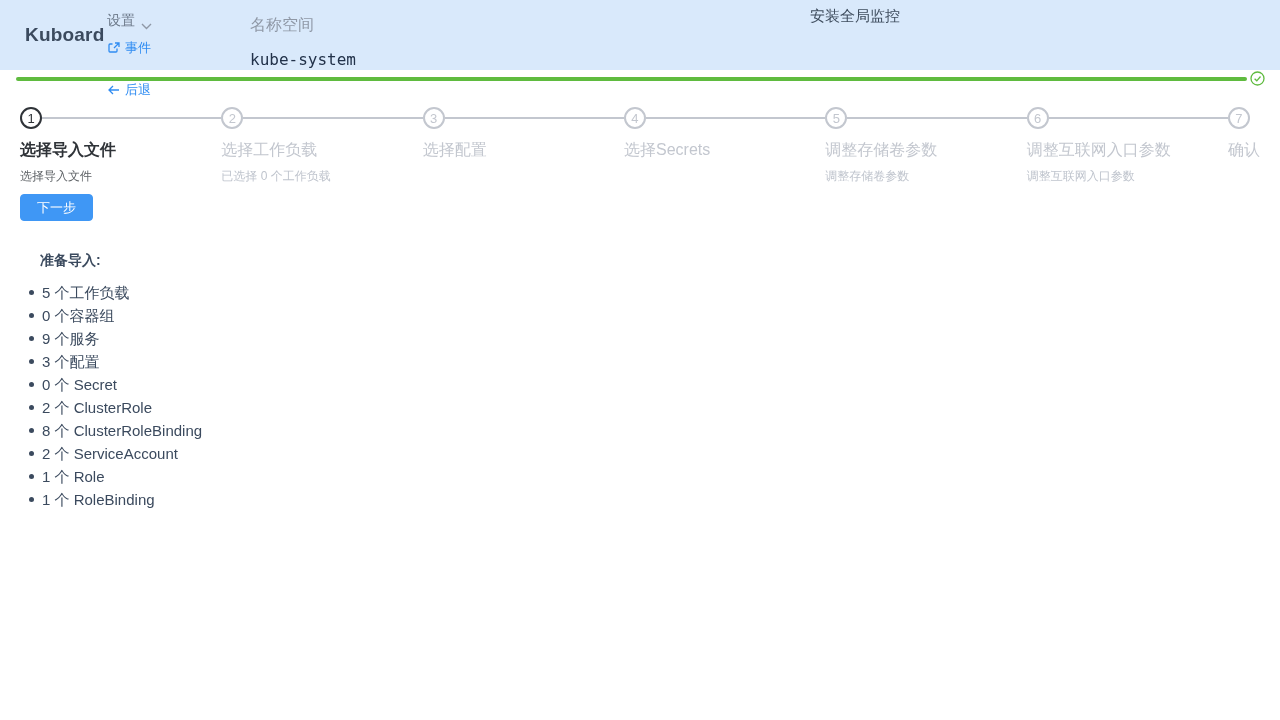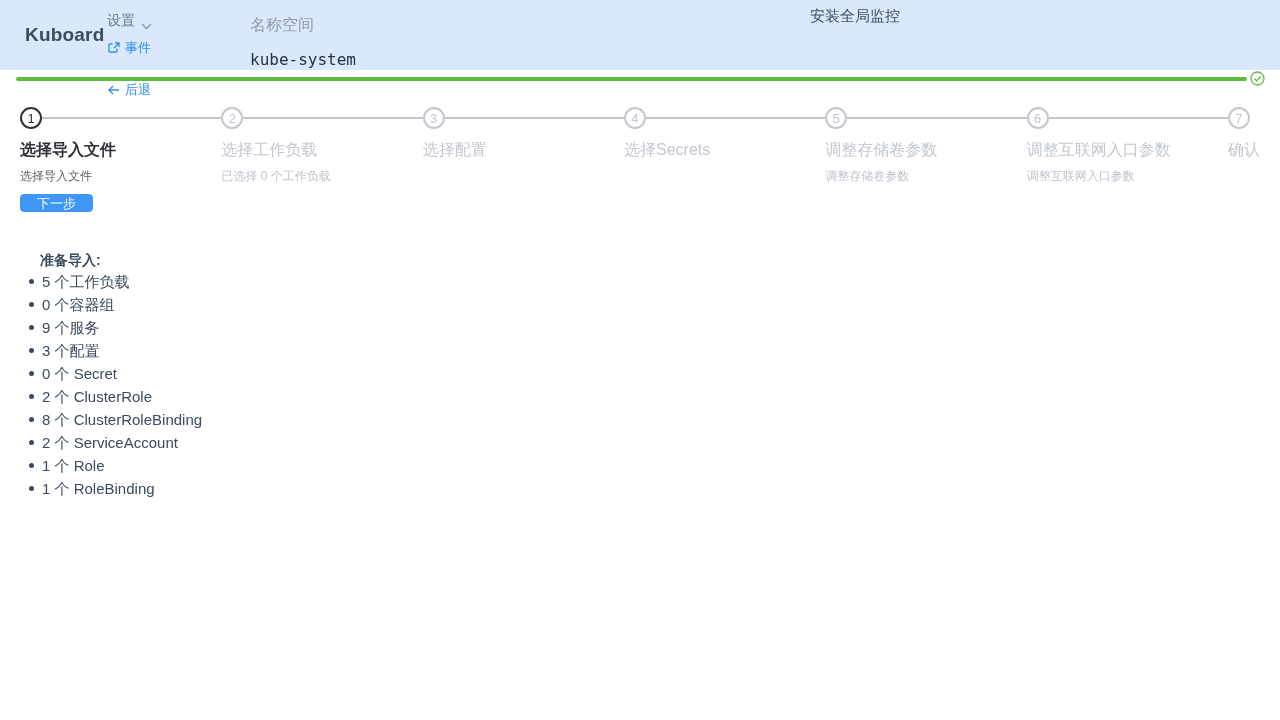--- a/index.html
+++ b/index.html
@@ -136,21 +136,21 @@
     min-height: 14px;
   }
   .step--active .step-circle { border-color: #2f3338; color: #2f3338; }
   .step--active .step-title  { color: #2f3338; font-weight: bold; }
   .step--active .step-desc   { color: #5e6266; }
 
   
   .next-btn {
     position: absolute;
     left: 20px; top: 194px;
-    height: 18px;
+    height: 27px;
     padding: 0 16px;
     background: #3f97f5;
     border: 1px solid #3f97f5;
     border-radius: 4px;
     color: #ffffff;
     font-size: 13px;
     font-family: "Liberation Sans", sans-serif;
     cursor: pointer;
   }
 
@@ -159,20 +159,21 @@
     position: absolute;
     left: 40px; top: 252px;
     width: 700px;
   }
   .summary-heading {
     font-size: 14px;
     font-weight: bold;
     color: #3b4a5e;
   }
   .summary-list {
+    margin-top: 11px;
     padding-left: 0;
     list-style: none;
   }
   .summary-list li {
     font-size: 15px;
     line-height: 23px;
     color: #3b4a5e;
     display: flex;
     align-items: center;
   }

